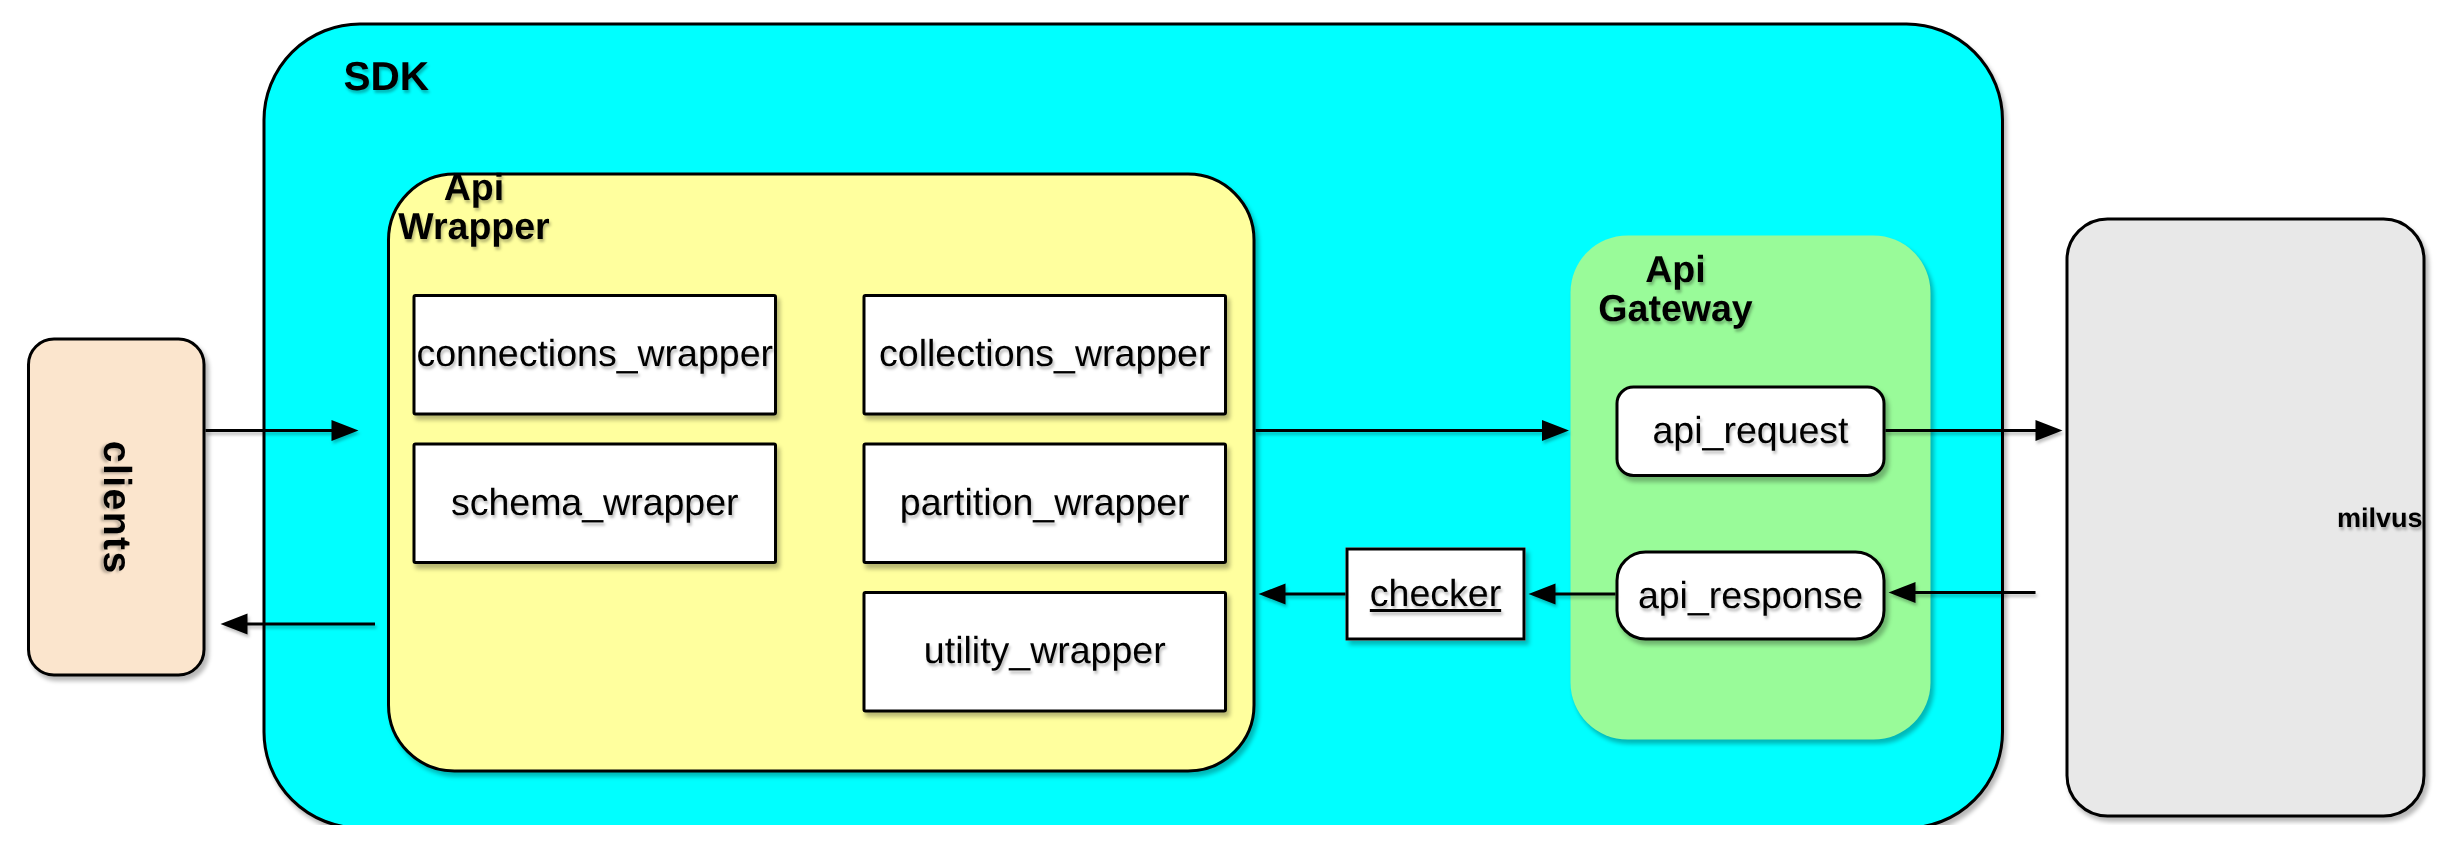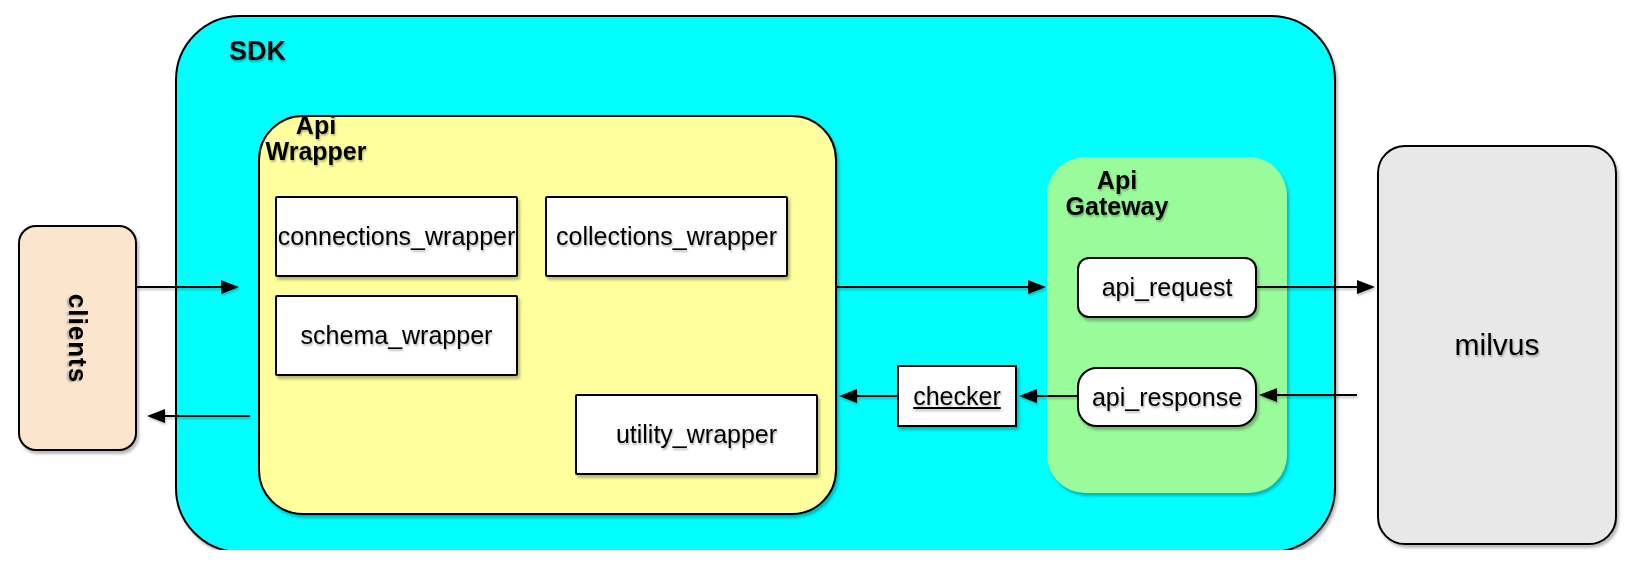--- a/index.html
+++ b/index.html
@@ -38,36 +38,36 @@
   #api-gateway-label {
     position:absolute; left:1062px; top:167px; width:110px;
     font-size:25px; line-height:26px; font-weight:bold;
     text-align:center; white-space:pre-line;
   }
 
   
   #clients { left:18px; top:225px; width:119px; height:226px; border-radius:18px; }
   #clients .vtext { transform:rotate(90deg); font-size:26px; font-weight:bold; letter-spacing:1px; }
 
-  #milvus { left:1377px; top:145px; width:240px; height:400px; border-radius:28px; font-size:30px; font-weight:normal; }
+  #milvus { left:1377px; top:145px; width:240px; height:400px; border-radius:28px; font-size:18px; font-weight:bold;justify-content:flex-end; }
 
   
   .node {
     position:absolute;
     box-sizing:border-box;
     background:#ffffff;
     border:2px solid #000;
     border-radius:2px;
     display:flex; align-items:center; justify-content:center;
     font-size:25px;
     box-shadow:2px 3px 3px rgba(0,0,0,0.28);
   }
   .wrap-node { width:243px; height:81px; }
   #w-connections { left:275px; top:196px; }
-  #w-collections { left:545px; top:196px; }
+  #w-collections { left:575px; top:196px; }
   #w-schema      { left:275px; top:295px; }
   #w-partition   { left:575px; top:295px; }
   #w-index       { left:275px; top:394px; }
   #w-utility     { left:575px; top:394px; }
 
   #checker       { left:897px;  top:365px; width:120px; height:62px; border-radius:0;text-decoration:underline; }
   #api-request   { left:1077px; top:257px; width:180px; height:61px; border-radius:12px; }
   #api-response  { left:1077px; top:367px; width:180px; height:60px; border-radius:20px; }
 
   
@@ -99,20 +99,21 @@
     <span class="vtext label">clients</span>
   </div>
 
   <div class="shape center-flex label" id="milvus" style="background-color: rgb(232, 232, 232);">
     <span>milvus</span>
   </div>
 
   <div class="node wrap-node label" id="w-connections">connections_wrapper</div>
   <div class="node wrap-node label" id="w-collections">collections_wrapper</div>
   <div class="node wrap-node label" id="w-schema">schema_wrapper</div>
+  <div class="node wrap-node label" id="w-partition">partition_wrapper</div>
   <div class="node wrap-node label" id="w-utility">utility_wrapper</div>
 
   <div class="node label" id="checker">checker</div>
   <div class="node label" id="api-request">api_request</div>
   <div class="node label" id="api-response">api_response</div>
 
   <svg id="arrows" width="1634" height="574" viewBox="0 0 1634 574">
     <g>
       <line x1="137" y1="287" x2="223" y2="287"></line>
       <polygon points="239,287 221,280 221,294"></polygon>

